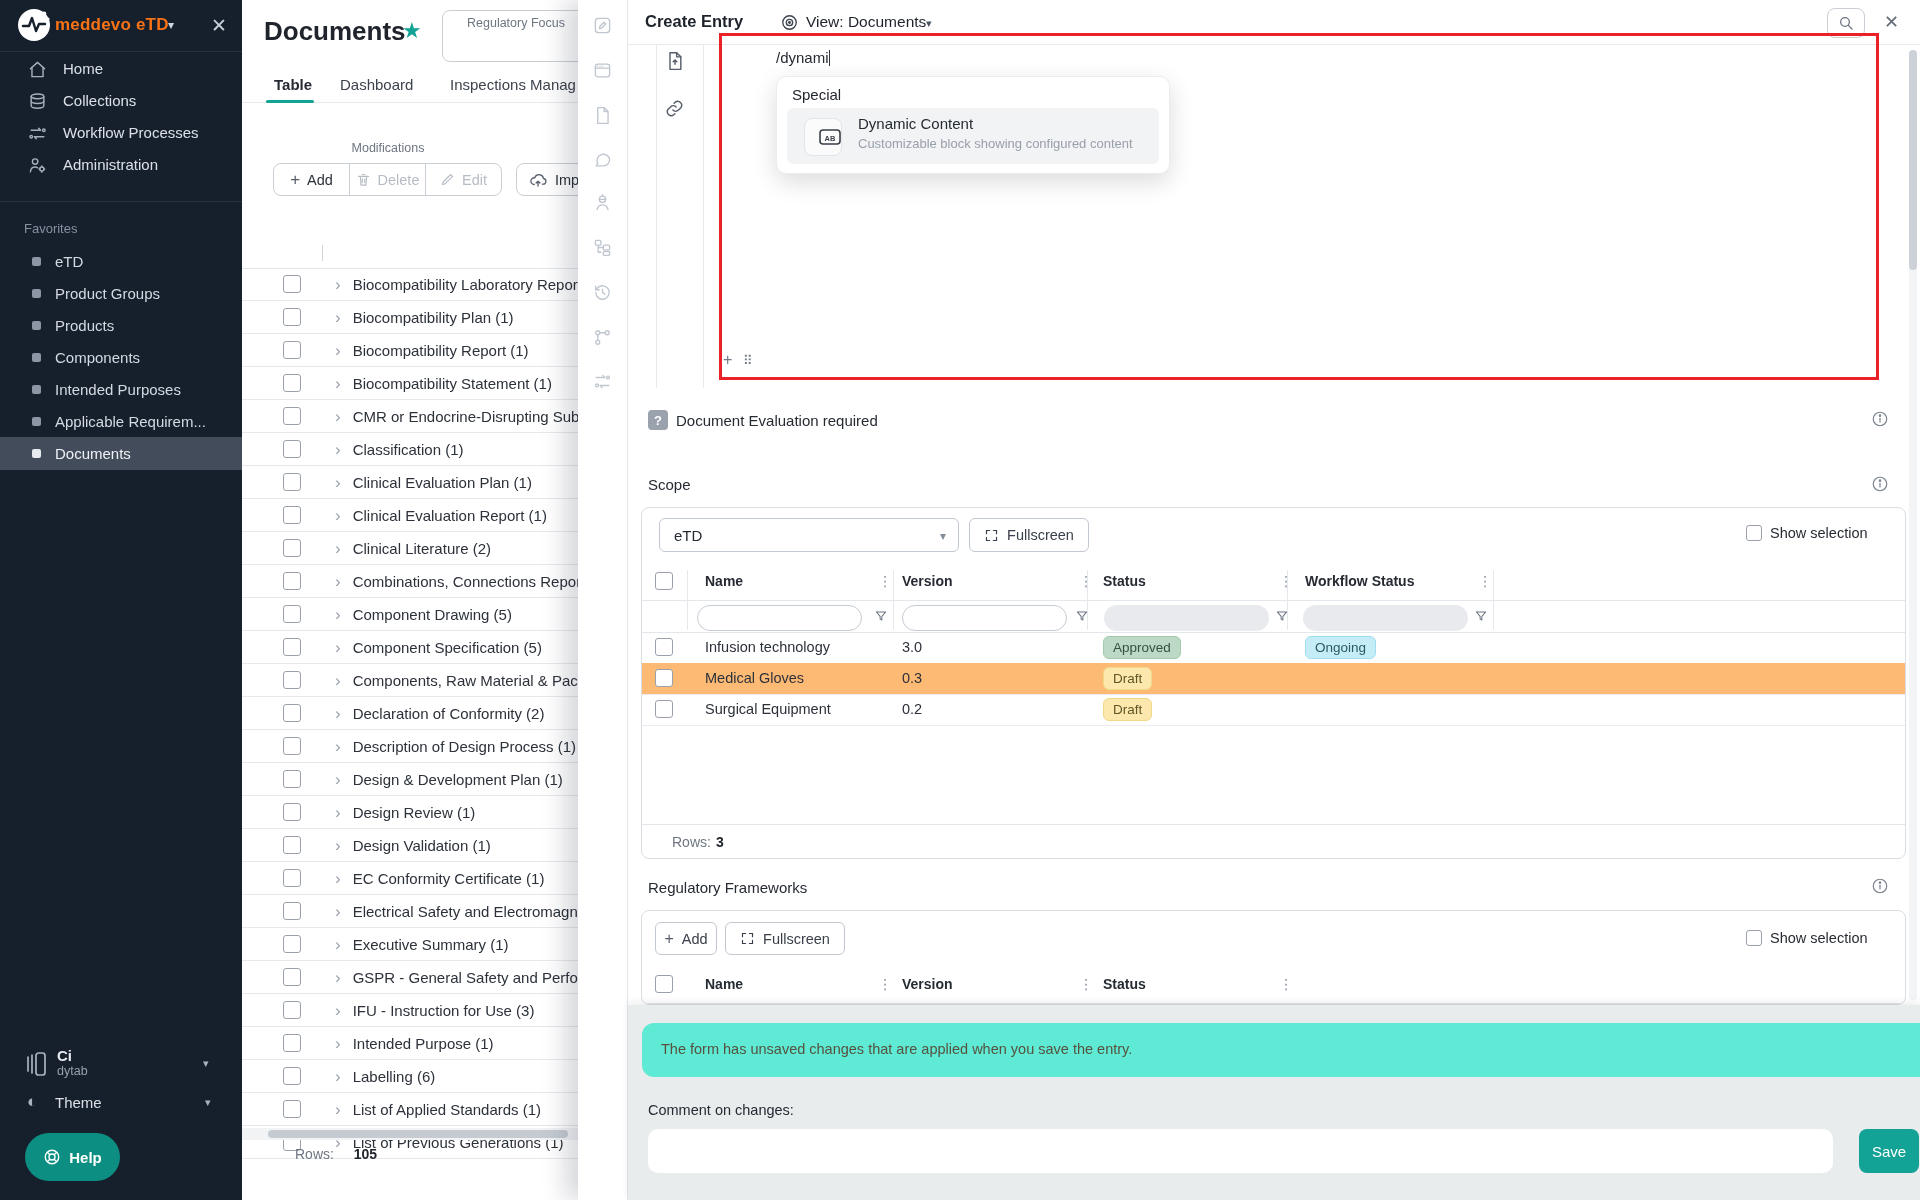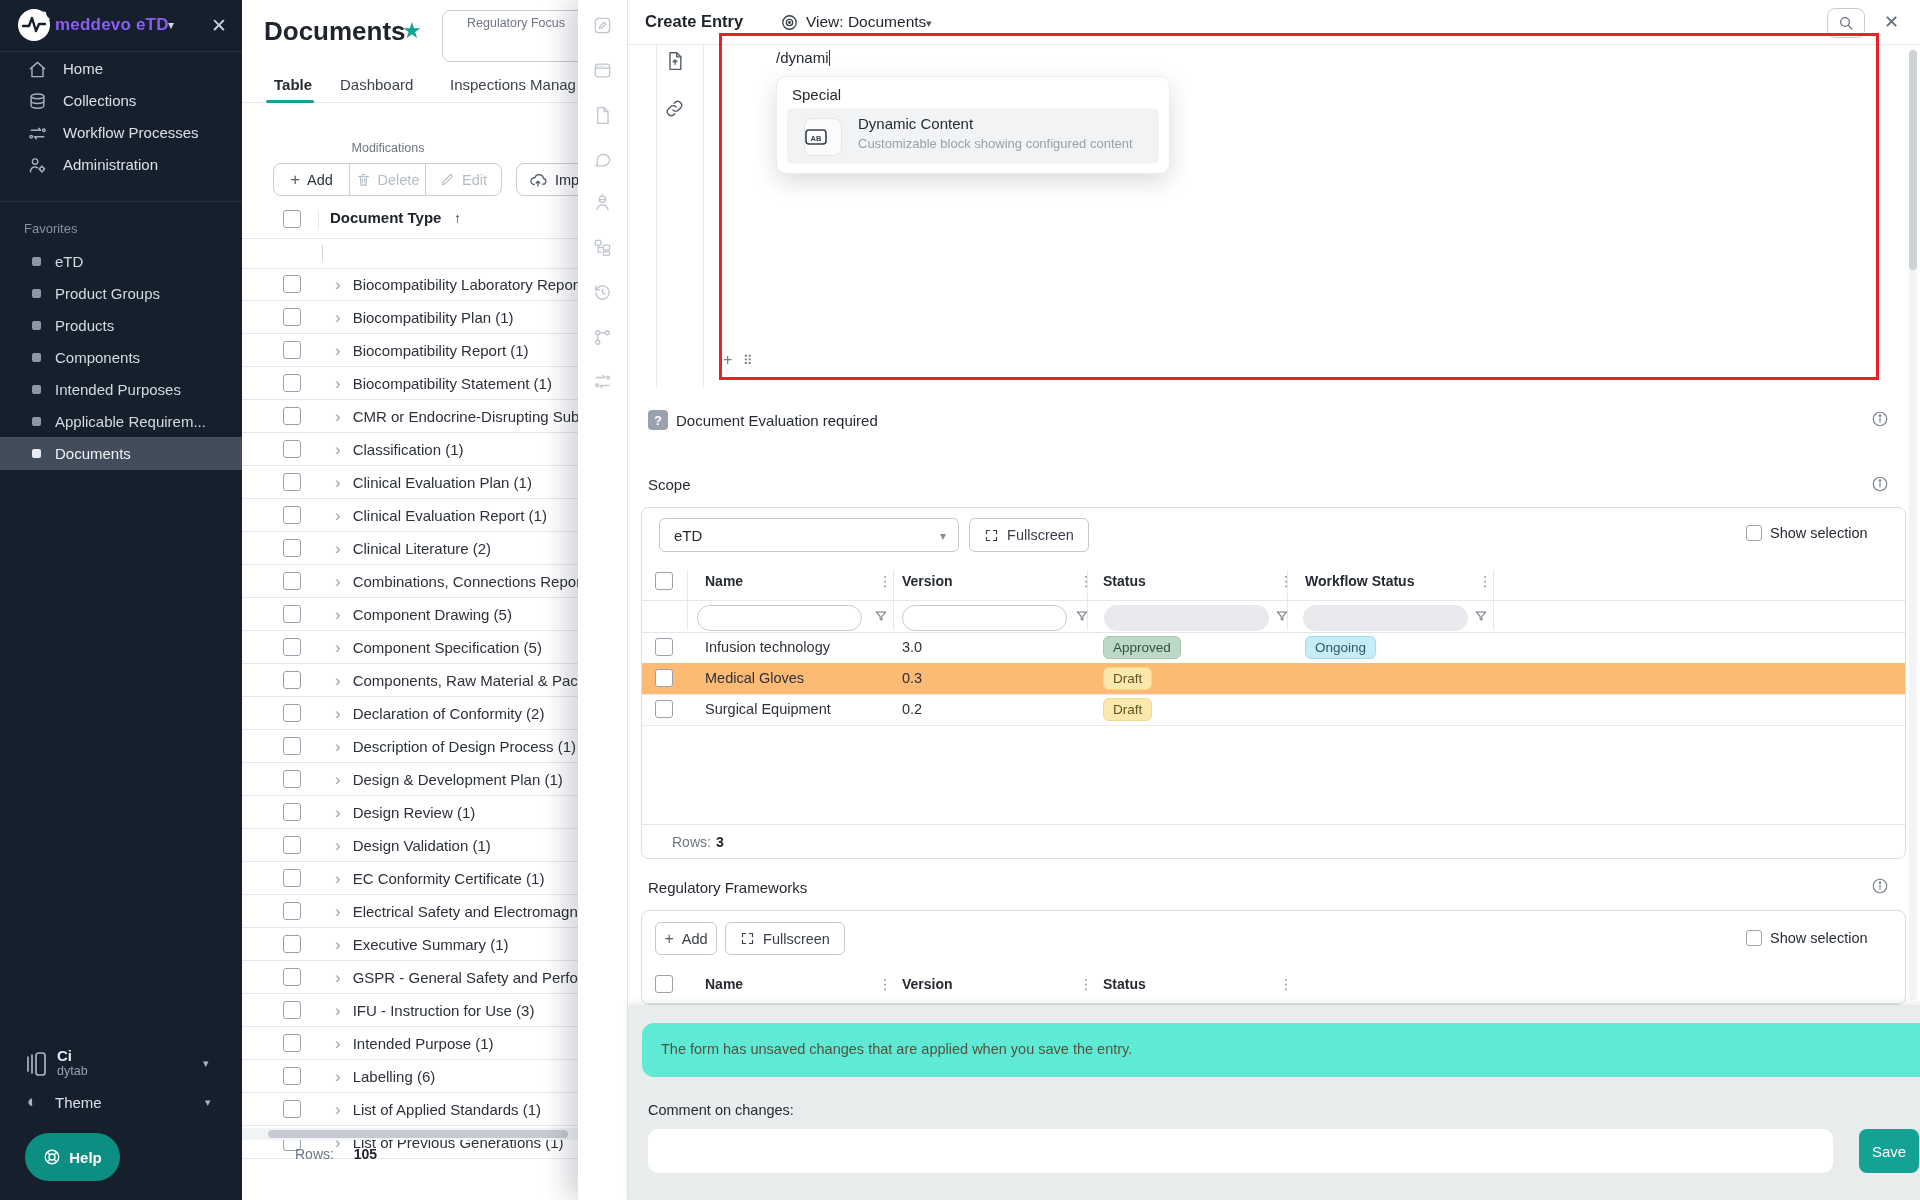--- a/index.html
+++ b/index.html
@@ -4,21 +4,21 @@
 <style>
   html,body{margin:0;padding:0;background:#fff;}
   body{font-family:"Liberation Sans",sans-serif;color:#262b33;}
   .stage{position:relative;width:1920px;height:1200px;overflow:hidden;background:#fff;}
   .abs{position:absolute;}
   svg{display:block;}
   
   .sidebar{left:0;top:0;width:242px;height:1200px;background:#161f2c;color:#d9dee6;}
   .sb-top{position:absolute;left:0;top:0;width:242px;height:51px;border-bottom:1px solid #28313f;}
   .logo-circle{position:absolute;left:18px;top:9px;width:32px;height:32px;border-radius:50%;background:#fff;}
-  .logo-title{position:absolute;left:55px;top:15px;font-size:17px;font-weight:600;color:#8b5cf6;letter-spacing:.2px;}
+  .logo-title{position:absolute;left:55px;top:15px;font-size:17px;font-weight:600;color:#f97316;letter-spacing:.2px;}
   .logo-caret{position:absolute;left:168px;top:18px;font-size:12px;color:#cfd6de;}
   .sb-close{position:absolute;left:211px;top:14px;font-size:19px;color:#c7ced7;cursor:default;}
   .nav-item{position:absolute;left:0;width:242px;height:32px;display:flex;gap:16px;padding-left:28px;box-sizing:border-box;font-size:15px;color:#dbe0e7;}
   .nav-item svg{color:#a7afbc;}
   .sb-divider{position:absolute;left:0;top:201px;width:242px;height:1px;background:#28313f;}
   .sb-section{position:absolute;left:24px;top:221px;font-size:13px;color:#8791a0;}
   .fav-item{position:absolute;left:0;width:242px;height:33px;display:flex;align-items:center;gap:14px;padding-left:32px;box-sizing:border-box;font-size:15px;color:#d4dae2;}
   .fav-bullet{width:9px;height:9px;border-radius:2px;background:#8d96a4;flex:0 0 auto;}
   .fav-item.active{background:#424c5a;color:#eef1f5;}
   .fav-item.active .fav-bullet{background:#e8ebef;}
@@ -66,21 +66,21 @@
   .search-btn{position:absolute;left:1199px;top:8px;width:38px;height:30px;border:1px solid #c9ced4;border-radius:8px;box-sizing:border-box;display:flex;align-items:center;justify-content:center;color:#6a727e;}
   .drawer-close{position:absolute;left:1256px;top:11px;font-size:18px;color:#646c77;}
   .gutter-line{position:absolute;width:1px;background:#e8eaed;top:44px;height:344px;}
   .gutter-icon{position:absolute;color:#555d68;}
   .red-box{position:absolute;left:91px;top:33px;width:1160px;height:347px;border:3px solid #ea2127;box-sizing:border-box;background:transparent;z-index:3;}
   .slash-text{position:absolute;left:148px;top:49px;font-size:15px;color:#262b33;z-index:4;}
   .caret-bar{display:inline-block;width:1.5px;height:16px;background:#33383f;vertical-align:-3px;}
   .popup{position:absolute;left:148px;top:76px;width:392px;height:96px;background:#fff;border:1px solid #ececef;border-radius:10px;box-shadow:0 8px 24px rgba(0,0,0,.14);z-index:5;}
   .popup-group{position:absolute;left:15px;top:9px;font-size:15px;color:#23272e;}
   .popup-item{position:absolute;left:10px;top:31px;width:372px;height:56px;background:#f2f3f5;border-radius:6px;}
-  .popup-icon-box{position:absolute;left:17px;top:10px;width:36px;height:36px;background:#fbfbfc;border:1px solid #e3e5e9;border-radius:8px;display:flex;align-items:center;justify-content:flex-start;color:#1d4ed8;}
+  .popup-icon-box{position:absolute;left:17px;top:10px;width:36px;height:36px;background:#fbfbfc;border:1px solid #e3e5e9;border-radius:8px;display:flex;align-items:center;justify-content:flex-end;color:#1d4ed8;}
   .popup-item-title{position:absolute;left:71px;top:7px;font-size:15px;color:#262b33;}
   .popup-item-desc{position:absolute;left:71px;top:28px;font-size:13px;color:#99a0aa;}
   .editor-plus{position:absolute;left:95px;top:351px;font-size:16px;color:#717a85;z-index:4;}
   .editor-grip{position:absolute;left:115px;top:353px;font-size:13px;color:#717a85;letter-spacing:-1px;z-index:4;}
   .qbox{position:absolute;left:20px;top:410px;width:20px;height:20px;border-radius:4px;background:#9aa2ae;color:#fff;font-size:13px;font-weight:700;display:flex;align-items:center;justify-content:center;}
   .section-label{font-size:15px;color:#262b33;}
   .info-icon{position:absolute;color:#7c8591;}
   .card{position:absolute;left:13px;width:1265px;border:1px solid #dadee3;border-radius:8px;box-sizing:border-box;background:#fff;overflow:hidden;}
   .select-box{position:absolute;left:17px;top:10px;width:300px;height:34px;border:1px solid #c2c8cf;border-radius:6px;box-sizing:border-box;font-size:15px;color:#262b33;display:flex;align-items:center;padding-left:14px;}
   .select-caret{position:absolute;right:12px;top:10px;font-size:12px;color:#848d99;}
@@ -277,26 +277,20 @@
     <div class="imp-btn">
       <span>
           <svg width="18" height="18" viewBox="0 0 24 24" fill="none" stroke="#555d68" stroke-width="1.7" stroke-linecap="round" stroke-linejoin="round">
             <path d="M7 18a4.5 4.5 0 1 1 .7-8.95A6 6 0 0 1 19.3 10 3.8 3.8 0 0 1 18 17.5"></path>
             <path d="M12 20v-6M9.5 16l2.5-2.5L14.5 16"></path>
           </svg>
         </span>
       <span>Imp</span>
     </div>
 
-    <div class="doc-head">
-      <span class="cb abs" style="left:41px;top:8px;"></span>
-      <span class="abs" style="left:76px;top:9px;width:1px;height:18px;background:#e3e6ea;"></span>
-      <span class="abs" style="left:88px;top:7px;font-size:15px;font-weight:700;color:#20242c;white-space:nowrap;">Document Type</span>
-      <span class="abs" style="left:212px;top:8px;font-size:14px;color:#3b4350;">↑</span>
-    </div>
     <div class="doc-filter">
       <span class="abs" style="left:80px;top:7px;width:1px;height:16px;background:#d0d5da;"></span>
     </div>
 
     <div class="doc-rows">
         <div class="doc-row">
           <span class="cb"></span>
           <span class="chev">›</span>
           <span class="doc-label">Biocompatibility Laboratory Report (</span>
         </div>

